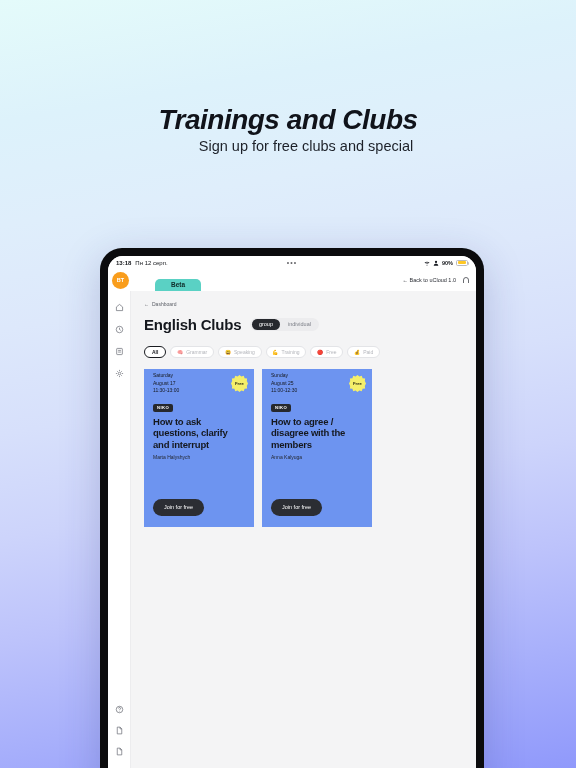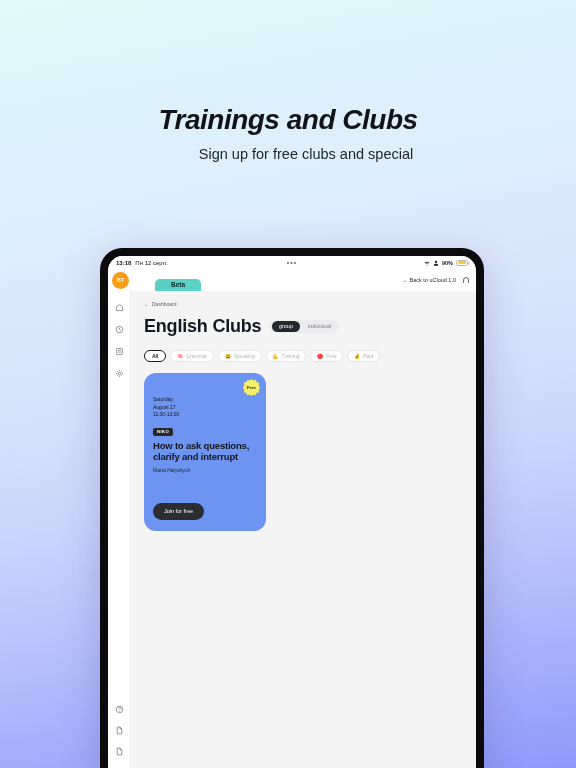--- a/index.html
+++ b/index.html
@@ -11,21 +11,21 @@
     position: relative;
   }
 
   
   .hero { padding-top: 104px; text-align: center; }
   .hero-title {
     font-size: 28px; font-weight: bold; color: #10131a;
     letter-spacing: -0.5px; line-height: 1.15; font-style: italic;
   }
   .hero-sub {
-    margin-top: 8px; font-size: 14.5px; color: #1d2129;
+    margin-top: 0; font-size: 14.5px; color: #1d2129;
     line-height: 1.45; font-weight: 400; padding-left: 36px;
   }
 
   
   .tablet {
     position: absolute; left: 100px; top: 248px;
     width: 384px; height: 540px;
     background: #0b0b0d;
     border-radius: 22px 22px 0 0;
     padding: 8px 8px 0 8px;
@@ -126,21 +126,21 @@
     padding: 10px 13px 0 13px; min-height: 0; overflow: hidden;
   }
 
   .breadcrumb {
     display: flex; align-items: center; gap: 3px;
     font-size: 5px; color: #5d6068; margin-bottom: 9px; font-weight: 500;
   }
 
   .title-row { display: flex; align-items: center; gap: 9px; margin-bottom: 13px; }
   .page-title {
-    font-size: 18px; font-weight: bold; color: #15181e; letter-spacing: -0.2px;
+    font-size: 15px; font-weight: bold; color: #15181e; letter-spacing: -0.2px;
   }
   .seg {
     background: #ececee; border-radius: 999px; padding: 1.5px;
     display: flex; align-items: center; gap: 1px;
   }
   .seg-item {
     font-size: 5.5px; padding: 2.5px 7px; border-radius: 999px;
     color: #7b7e86; font-weight: 500; line-height: 1; white-space: nowrap;
   }
   .seg-item.active { background: #26282d; color: #ffffff; }
@@ -151,22 +151,22 @@
     border: 0.6px solid #e3e4e7; border-radius: 999px;
     padding: 2.5px 6px; display: flex; align-items: center; gap: 2.5px;
     line-height: 1; white-space: nowrap;
   }
   .chip.active { color: #1a1c21; border-color: #1a1c21; font-weight: bold; padding: 2.5px 7px; }
   .chip .emo { font-size: 5px; line-height: 1; }
 
   
   .cards { display: flex; gap: 8px; }
   .card {
-    width: 122px; background: #6d94f0; border-radius: 12px;
-    padding: 23px 9px 11px 9px; position: relative; color: #15181e;
+    width: 110px; background: #6d94f0; border-radius: 0;
+    padding: 3px 9px 11px 9px; position: relative; color: #15181e;
     min-height: 158px; display: flex; flex-direction: column;
   }
   .card-meta { font-size: 5px; line-height: 1.5; font-weight: 500; color: #16191f; }
   .badge-niko {
     display: inline-block; background: #26282d; color: #ffffff;
     font-size: 4.2px; font-weight: bold; letter-spacing: 0.4px;
     padding: 2px 4px; border-radius: 2px; margin: 3.5px 0 4px 0; line-height: 1;
   }
   .card-title {
     font-size: 9.5px; font-weight: bold; line-height: 1.22;
@@ -350,18 +350,32 @@
               <div>11:30-13:00</div>
             </div>
             <div><span class="badge-niko">NIKO</span></div>
             <div class="card-title">How to ask questions, clarify and interrupt</div>
             <div class="card-author">Marta Halyshych</div>
             <div class="card-cta">
               <button class="btn-join">Join for free</button>
             </div>
           </div>
 
+          <div class="card">
+            <div class="free-badge">Free</div>
+            <div class="card-meta">
+              <div>Sunday</div>
+              <div>August 25</div>
+              <div>11:00-12:30</div>
+            </div>
+            <div><span class="badge-niko">NIKO</span></div>
+            <div class="card-title">How to agree / disagree with the members</div>
+            <div class="card-author">Anna Kalyuga</div>
+            <div class="card-cta">
+              <button class="btn-join">Join for free</button>
+            </div>
+          </div>
 
         </div>
       </div>
     </div>
   </div>
 </div>
 
 </body></html>

